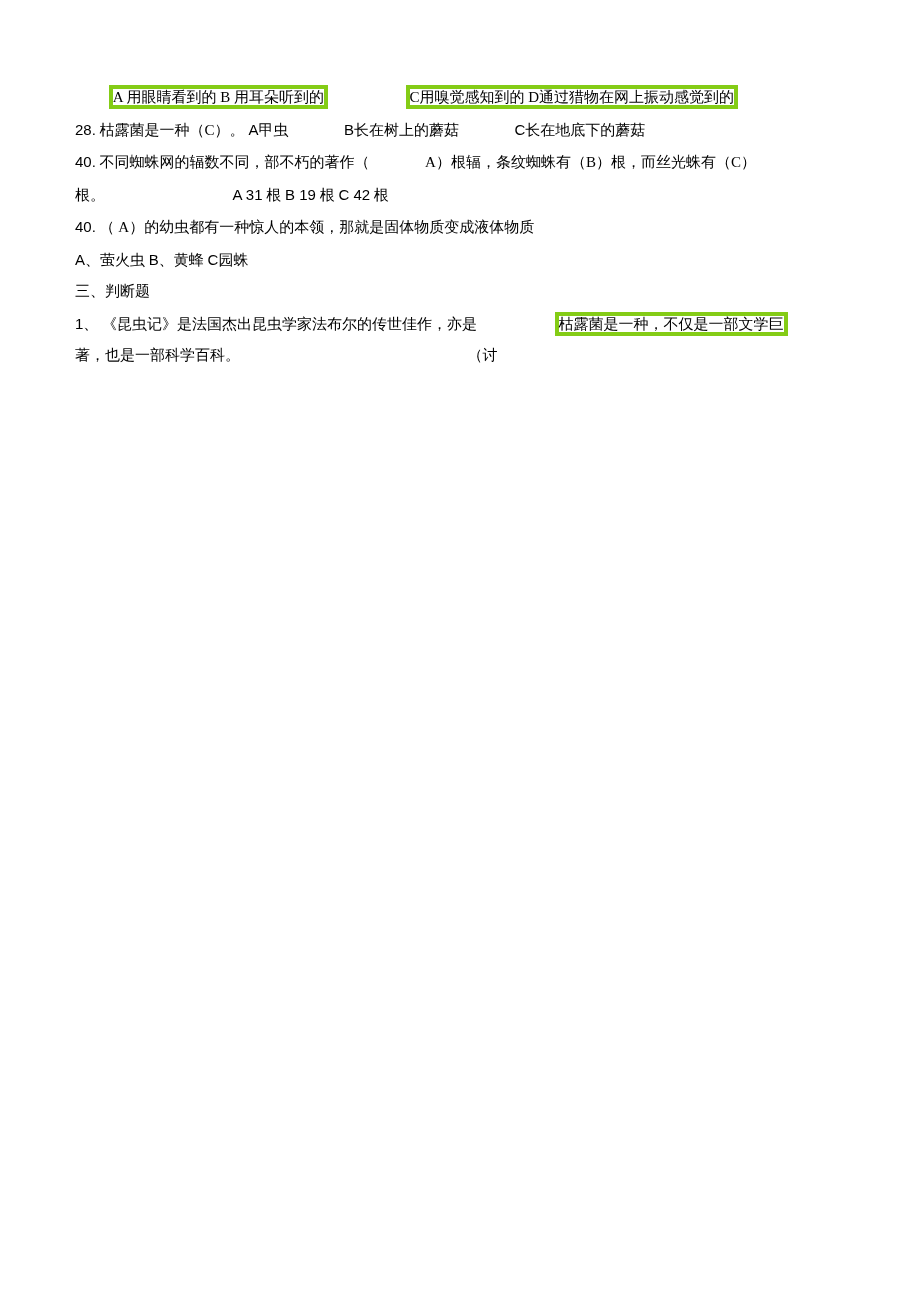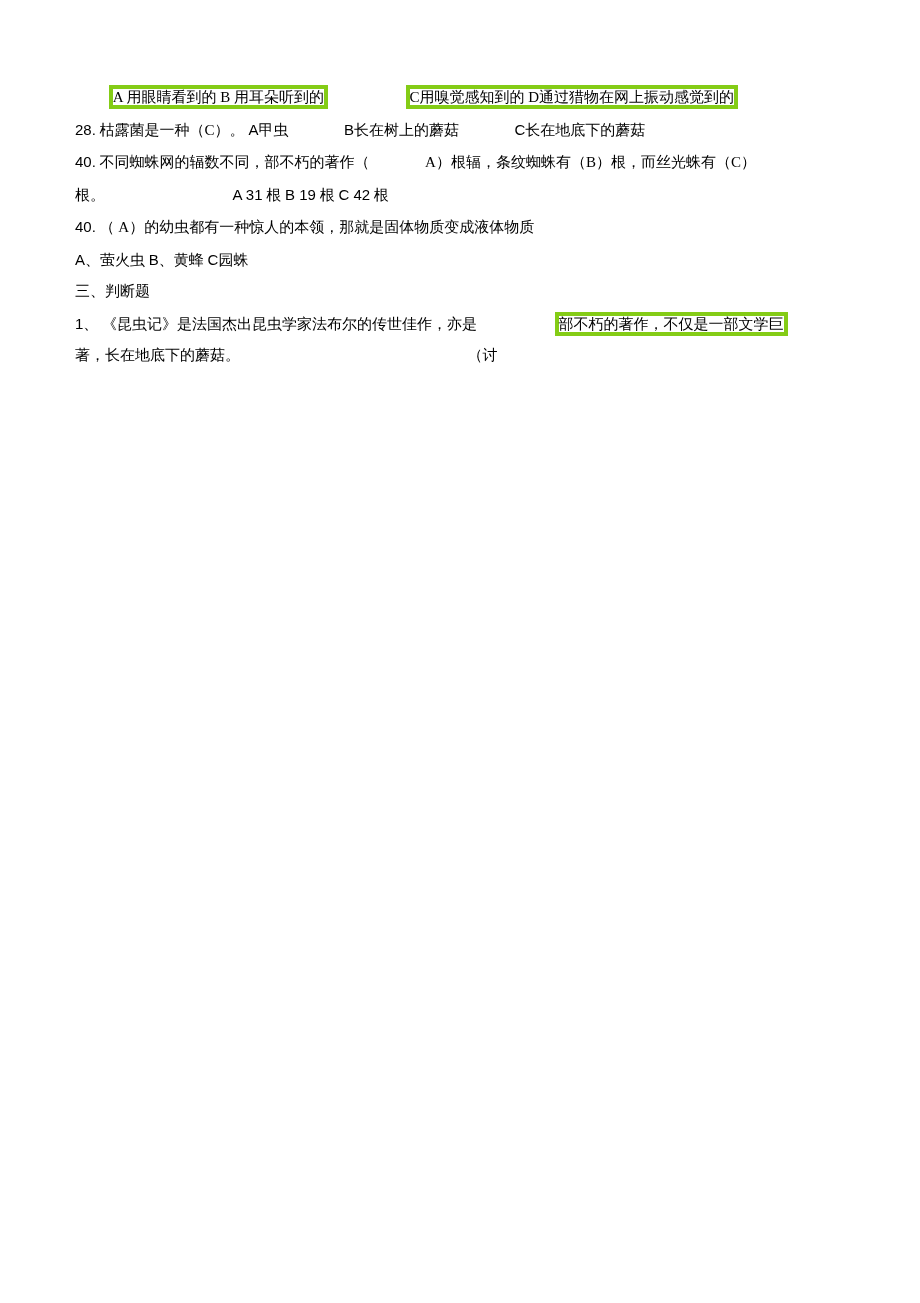--- a/index.html
+++ b/index.html
@@ -92,20 +92,20 @@
 </div>
 
 <div class="line">
   <span>三、判断题</span>
 </div>
 
 <div class="line">
   <span><span class="arial">1</span>、</span>
   <span>《昆虫记》是法国杰出昆虫学家法布尔的传世佳作，亦是</span>
   <span class="gap-large"></span>
-  <span class="boxed">部不朽的著作，不仅是一部文学巨</span>
+  <span class="boxed">枯露菌是一种，不仅是一部文学巨</span>
 </div>
 
 <div class="line">
-  <span>著，长在地底下的蘑菇。</span>
+  <span>著，也是一部科学百科。</span>
   <span class="gap-xxlarge"></span>
   <span>（讨</span>
 </div>
 
 </body></html>

